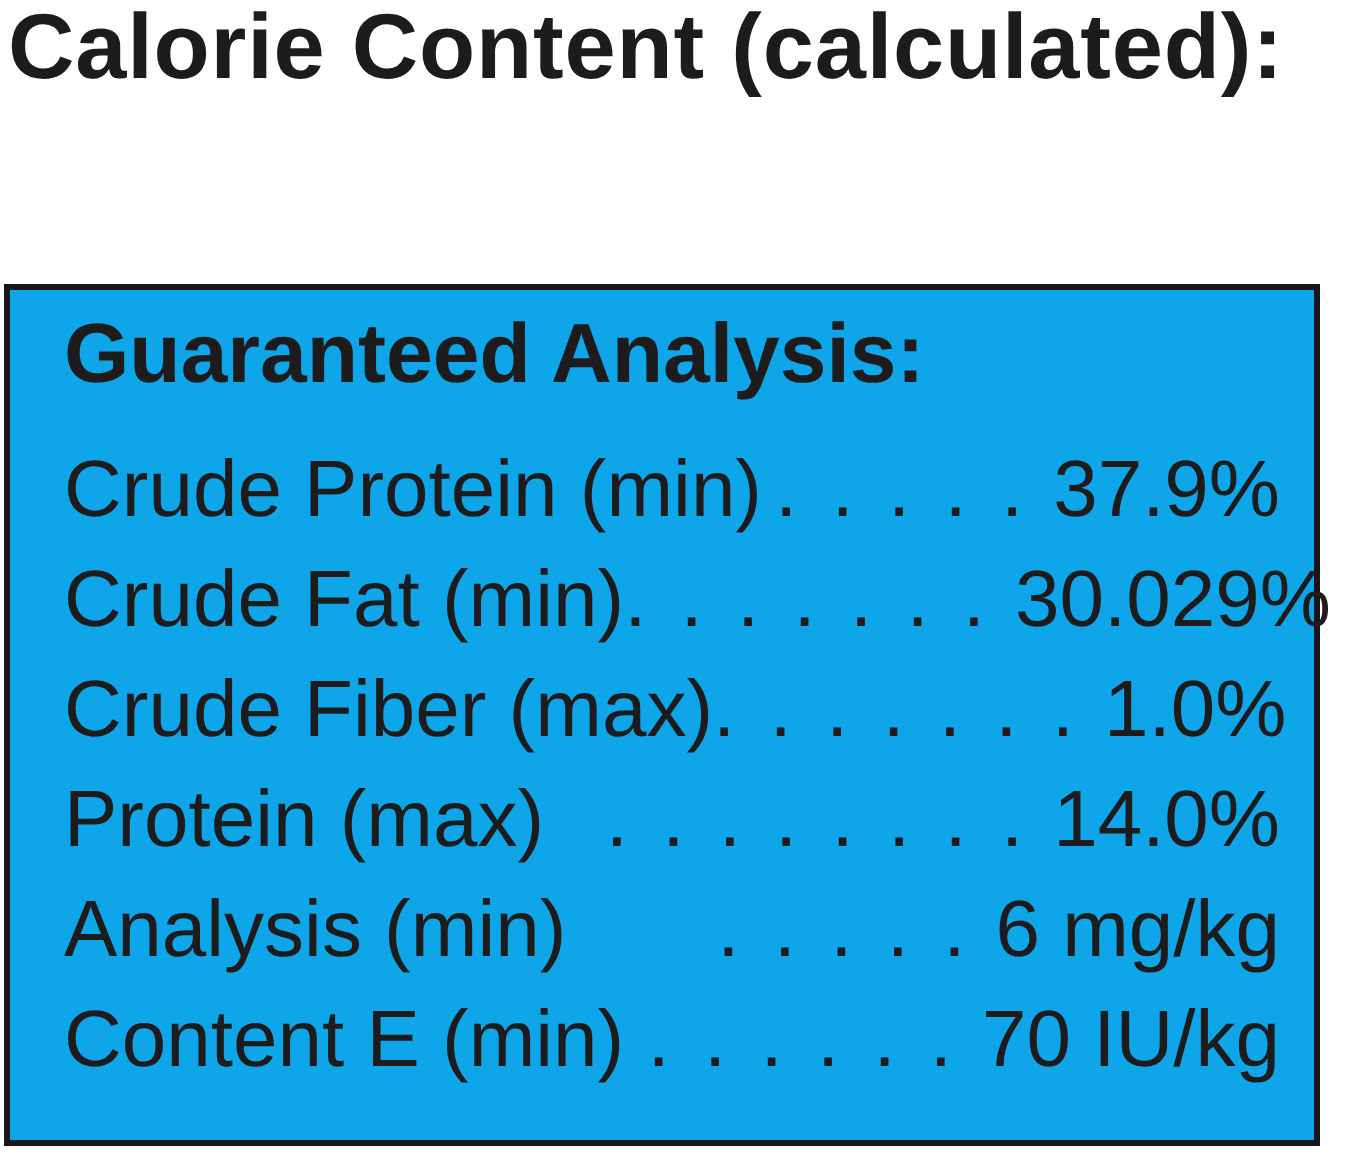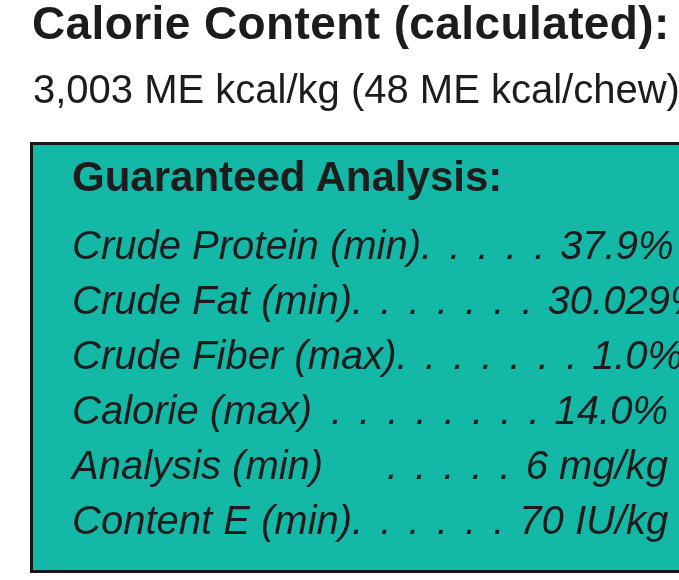--- a/index.html
+++ b/index.html
@@ -10,21 +10,20 @@
     background: #ffffff;
     overflow: hidden;
     font-family: "Liberation Sans", sans-serif;
     color: #1d1b1c;
     -webkit-font-smoothing: antialiased;
   }
   .page {
     position: relative;
     width: 549px;
     height: 580px;
-    margin-left: 28px;
   }
   .title {
     position: absolute;
     left: 4px;
     top: 0px;
     margin: 0;
     font-size: 46px;
     line-height: 46px;
     font-weight: bold;
     letter-spacing: 0.4px;
@@ -42,43 +41,42 @@
     white-space: nowrap;
   }
   .ga-box {
     position: absolute;
     left: 2px;
     top: 142px;
     width: 658px;
     height: 431px;
     box-sizing: border-box;
     border: 3px solid #171717;
-    padding: 11px 17px 0 39px;
-    background: #14b8a6;
+    padding: 11px 17px 0 27px;
+    background: #0ea5e9;
   }
   .ga-heading {
     margin: 0;
     font-size: 42px;
     line-height: 42px;
     font-weight: bold;
     letter-spacing: 0px;
     white-space: nowrap;
   }
   .rows {
     margin-top: 20px;
   }
   .row {
     display: flex;
     justify-content: space-between;
     align-items: flex-end;
     height: 55px;
     line-height: 55px;
     font-size: 40px;
     white-space: nowrap;
-    font-style: italic;
   }
   .row .lbl {
     flex: 0 0 auto;
   }
   .row .rgt {
     flex: 0 0 auto;
     white-space: nowrap;
   }
   .row .dots {
     word-spacing: 4px;
@@ -89,21 +87,20 @@
     letter-spacing: 0px;
   }
 </style>
 </head>
 <body>
 
 <div class="page">
 
   <h1 class="title">Calorie Content (calculated):</h1>
 
-  <p class="calorie-line">3,003 ME kcal/kg (48 ME kcal/chew)</p>
 
   <section class="ga-box">
 
     <h2 class="ga-heading">Guaranteed Analysis:</h2>
 
     <div class="rows">
 
       <div class="row">
         <span class="lbl">Crude Protein (min)</span>
         <span class="rgt"><span class="dots">. . . . .</span><span class="val">37.9%</span></span>
@@ -113,21 +110,21 @@
         <span class="lbl">Crude Fat (min)</span>
         <span class="rgt"><span class="dots">. . . . . . .</span><span class="val">30.029%</span></span>
       </div>
 
       <div class="row">
         <span class="lbl">Crude Fiber (max)</span>
         <span class="rgt"><span class="dots">. . . . . . .</span><span class="val">1.0%</span></span>
       </div>
 
       <div class="row">
-        <span class="lbl">Calorie (max)</span>
+        <span class="lbl">Protein (max)</span>
         <span class="rgt"><span class="dots">. . . . . . . .</span><span class="val">14.0%</span></span>
       </div>
 
       <div class="row">
         <span class="lbl">Analysis (min)</span>
         <span class="rgt"><span class="dots">. . . . .</span><span class="val">6 mg/kg</span></span>
       </div>
 
       <div class="row">
         <span class="lbl">Content E (min)</span>

